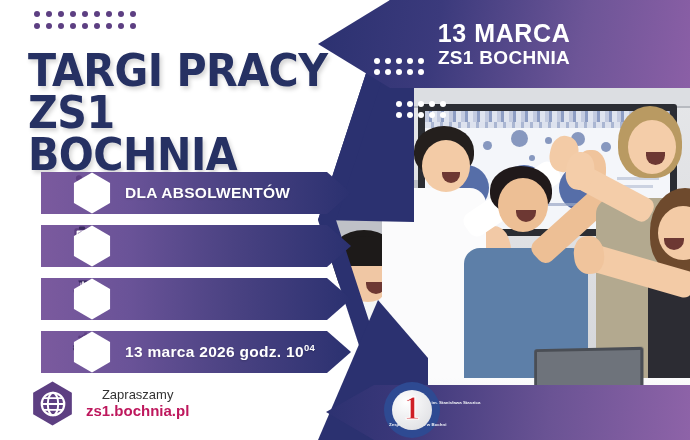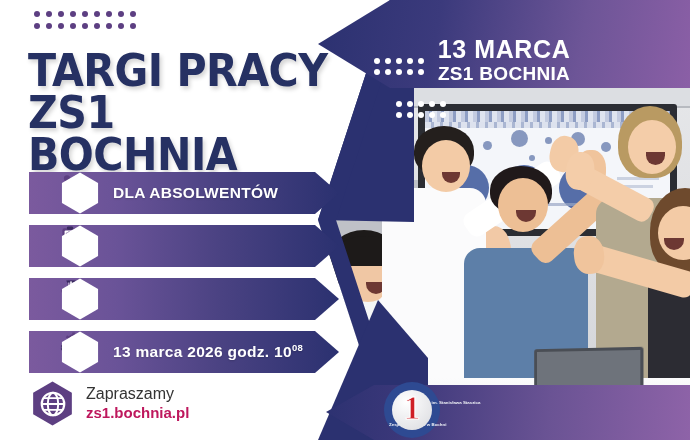--- a/index.html
+++ b/index.html
@@ -48,21 +48,21 @@
   .arm{position:absolute;border-radius:9px;}
   .mouth{position:absolute;background:#6d3833;border-radius:0 0 10px 10px;}
   .hand{position:absolute;border-radius:45%;}
 
   
   .header-band{
     position:absolute;left:318px;top:0;width:372px;height:88px;
     background:linear-gradient(100deg,#2b3170 0%,#3b3a7c 32%,#6d5597 70%,#8b5fa6 100%);
     clip-path:polygon(72px 0,372px 0,372px 88px,72px 88px,0 44px);
   }
-  .header-text{position:absolute;left:318px;top:16px;width:372px;height:88px;
+  .header-text{position:absolute;left:318px;top:0;width:372px;height:88px;
     display:flex;flex-direction:column;align-items:center;justify-content:center;gap:2px;}
   .hdr-date{color:#fff;font-size:25px;font-weight:bold;letter-spacing:.6px;line-height:1;}
   .hdr-sub{color:#fff;font-size:19px;font-weight:bold;letter-spacing:.3px;line-height:1;}
 
   
   .wedge{
     position:absolute;left:318px;top:0;width:90px;height:440px;
     background:#2b3170;
     clip-path:polygon(72px 0,90px 0,18px 220px,90px 440px,72px 440px,0 220px);
   }
@@ -86,21 +86,21 @@
     position:absolute;left:28px;top:50px;width:290px;
     color:#263163;font-weight:bold;
     font-family:"Liberation Sans Narrow","DejaVu Sans Condensed","Liberation Sans",sans-serif;
     font-size:44px;line-height:.96;letter-spacing:-.5px;
     transform:scaleX(1.04);transform-origin:left center;
     text-shadow:2px 3px 4px rgba(0,0,0,.17);
   }
   .title span{display:block;}
 
   
-  .bars{position:absolute;left:4px;top:172px;width:310px;padding-left:25px;}
+  .bars{position:absolute;left:16px;top:172px;width:310px;padding-left:25px;}
   .bar{
     position:relative;height:42px;margin-bottom:11px;
     background:linear-gradient(90deg,#7b5a9e 0%,#6a5398 28%,#4a4282 62%,#2b3170 100%);
     clip-path:polygon(0 0,286px 0,310px 21px,286px 42px,0 42px);
     display:flex;align-items:center;
   }
   .hexwrap{position:relative;width:42px;height:42px;margin-left:30px;flex:none;}
   .hex{
     position:absolute;left:0;top:0;width:42px;height:42px;background:#ffffff;
     clip-path:polygon(50% 1%,93% 26%,93% 74%,50% 99%,7% 74%,7% 26%);
@@ -110,21 +110,21 @@
     text-shadow:0 1px 2px rgba(0,0,0,.18);white-space:nowrap;
   }
   .bar-label sup{font-size:9.5px;vertical-align:super;}
 
   
   .footer-left{position:absolute;left:30px;top:381px;display:flex;align-items:center;gap:11px;}
   .globe-hex{position:relative;width:45px;height:45px;flex:none;}
   .globe-hex .hx{position:absolute;inset:0;background:#5d3f82;
     clip-path:polygon(50% 1%,93% 26%,93% 74%,50% 99%,7% 74%,7% 26%);}
   .footer-txt{line-height:1.18;}
-  .zapr{color:#333;font-size:16px;}
+  .zapr{color:#333;font-size:13px;text-align:center;}
   .site{color:#be185d;font-size:15px;font-weight:bold;}
 
   
   .brand-band{
     position:absolute;left:318px;top:385px;width:372px;height:55px;
     background:linear-gradient(95deg,#2b3170 0%,#3a3779 22%,#6a5394 62%,#8e63a8 100%);
     clip-path:polygon(56px 0,372px 0,372px 55px,56px 55px,8px 27px);
   }
   .seal{position:absolute;left:384px;top:382px;width:56px;height:56px;}
   .seal-outer{position:absolute;inset:0;border-radius:50%;background:#2e4a92;}
@@ -355,21 +355,21 @@
           <rect x="14.1" y="6.4" width="1.1" height="3.4" rx=".5" fill="#5d3f82"></rect>
           <rect x="14.3" y="8.9" width="3.1" height="1.1" rx=".5" fill="#5d3f82"></rect>
           <g fill="#3a2a60">
             <circle cx="6.4" cy="17.2" r="4"></circle>
             <path d="M5.6 12.3h1.6l.25 1.7H5.35zM5.6 22.1h1.6l.25-1.7H5.35zM1.8 15.3l.8-1.4 1.5.85-.8 1.4zM9.5 19.7l.8-1.4 1.5.85-.8 1.4zM10.3 14.5l-.8-1.4-1.5.85.8 1.4zM2.5 19.2l-.8-1.4 1.5-.85.8 1.4z"></path>
           </g>
           <circle cx="6.4" cy="17.2" r="1.6" fill="#fff"></circle>
         </svg>
       </div>
       <div class="bar-label">
-        <span>13 marca 2026 godz. 10</span><sup>08</sup>
+        <span>13 marca 2026 godz. 10</span><sup>04</sup>
       </div>
     </div>
   </div>
 
   <div class="footer-left">
     <div class="globe-hex">
       <div class="hx"></div>
       <svg width="26" height="26" viewBox="0 0 24 24" style="position:absolute;left:10px;top:10px">
         <circle cx="12" cy="12" r="10.4" fill="none" stroke="#fff" stroke-width="2"></circle>
         <ellipse cx="12" cy="12" rx="4.8" ry="10.4" fill="none" stroke="#fff" stroke-width="1.8"></ellipse>

